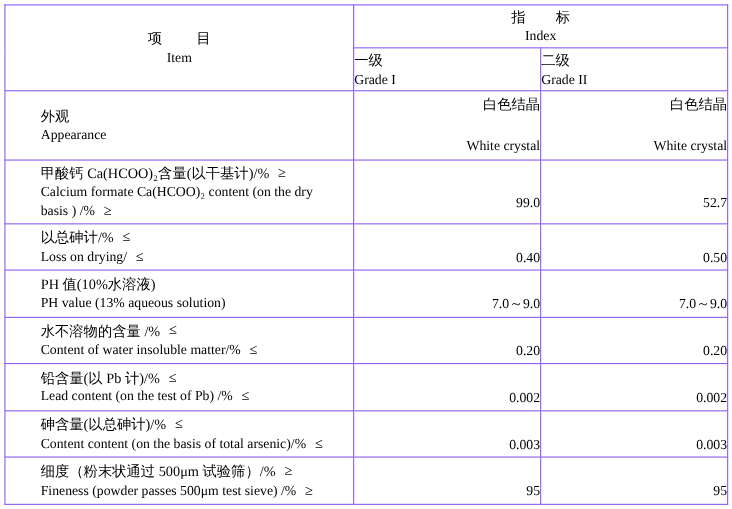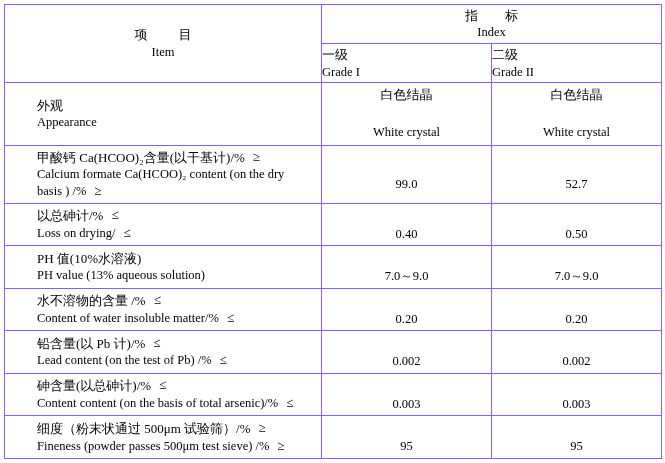--- a/index.html
+++ b/index.html
@@ -75,21 +75,21 @@
     width: 100%;
     margin-left: 32px;
   }
   .line .txt { text-align: left; }
   .line .sym {
     font-size: 13px;
     padding-left: 8px;
     white-space: nowrap;
   }
   .valuecell {
-    text-align: center;
+    text-align: right;
     font-size: 13px;
     padding: 6px 0;
   }
   .valuecell .cn { line-height: 1.4; }
   .valuecell .en { line-height: 1.4; margin-top: 20px; }
 </style>
 </head>
 <body>
 
 <div class="sheet">

